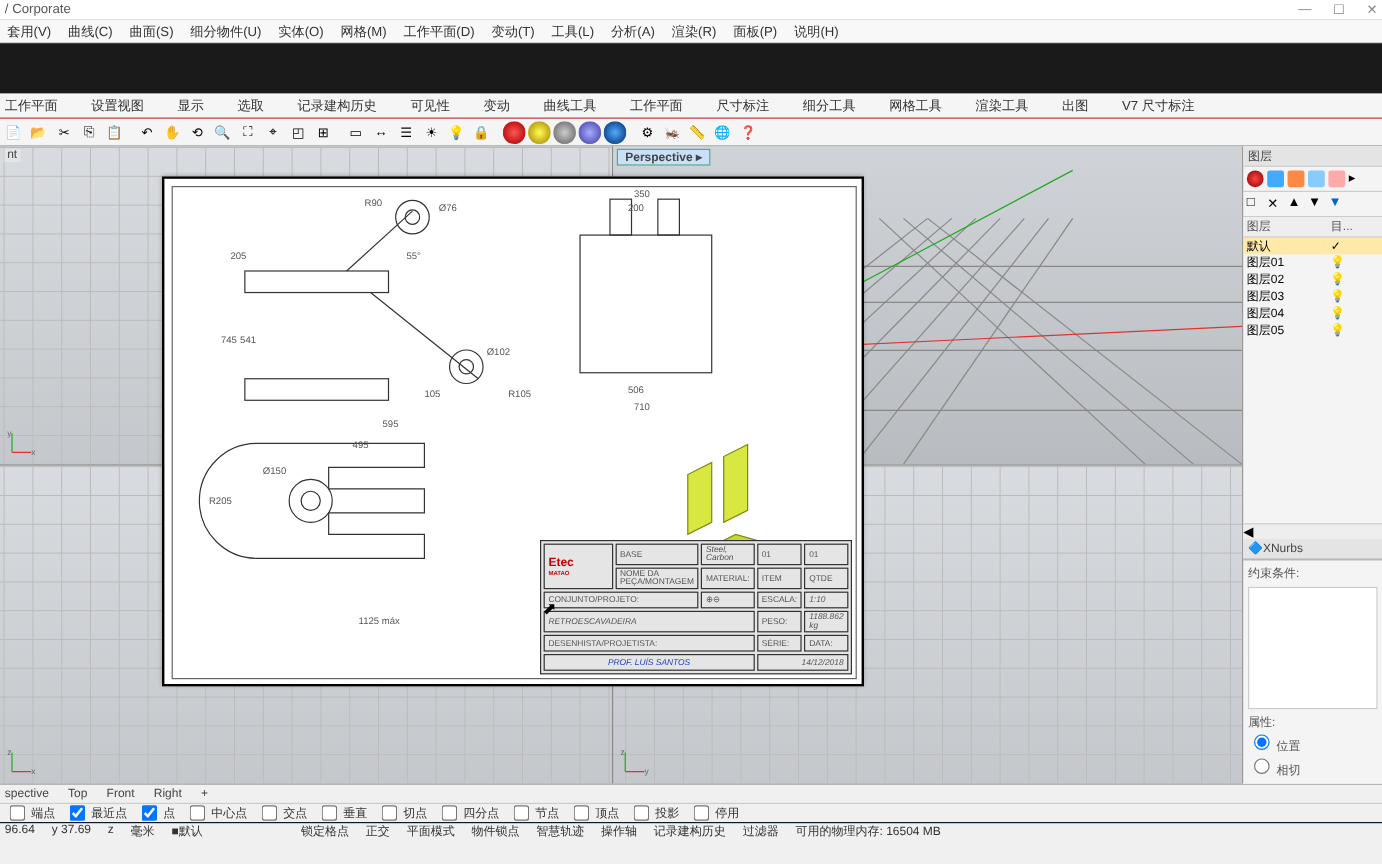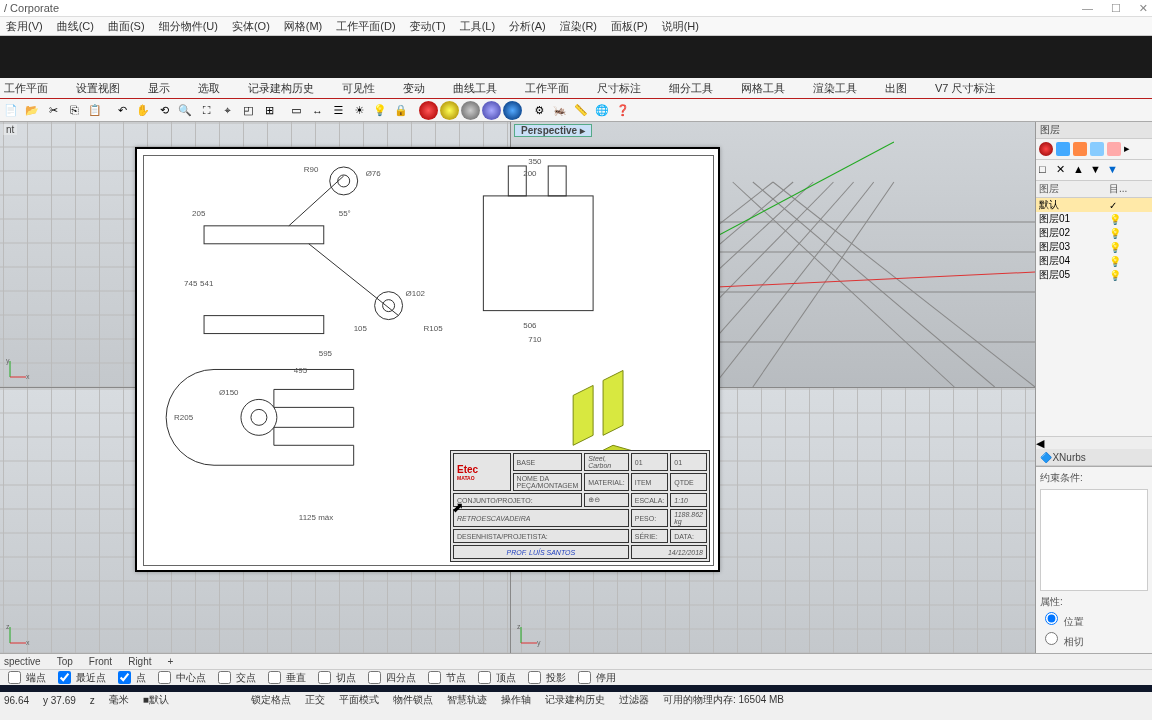--- a/index.html
+++ b/index.html
@@ -35,21 +35,21 @@
 .layerlist th{background:#eee;text-align:left;padding:1px 3px;border-bottom:1px solid #ccc;font-weight:normal;color:#555}
 .layerlist td{padding:0 3px;height:14px}
 .layerlist .def{background:#ffe9a8}
 .bulb{color:#e0b000}
 .xnurbs{border-top:1px solid #aaa;padding:4px;font-size:10px;color:#555}
 .slider-strip{height:12px;background:#eee;border-top:1px solid #ccc}
 .tabs-bottom{height:15px;background:#f0f0f0;display:flex;align-items:center;padding:0 4px;border-top:1px solid #aaa;font-size:10px;color:#444}
 .tabs-bottom span{margin-right:16px}
 .snapbar{height:15px;background:#f0f0f0;display:flex;align-items:center;padding:0 4px;border-top:1px solid #ccc;font-size:10px;color:#333}
 .snapbar label{margin-right:8px;display:flex;align-items:center;gap:2px}
-.statusbar{height:16px;background:#f0f0f0;display:flex;align-items:center;padding:0 4px;border-top:7px solid #0f172a;font-size:10px;color:#333}
+.statusbar{height:16px;background:#f0f0f0;display:flex;padding:0 4px;border-top:1px solid #0f172a;font-size:10px;color:#333}
 .statusbar span{margin-right:14px}
 .cursor{position:absolute;top:377px;left:452px;z-index:100;font-size:14px;color:#000}
 svg{display:block}
 .pline{stroke:#888;stroke-width:1;fill:none}
 .red{stroke:#d33}
 .grn{stroke:#2a2}
 </style>
 </head>
 <body>
 

